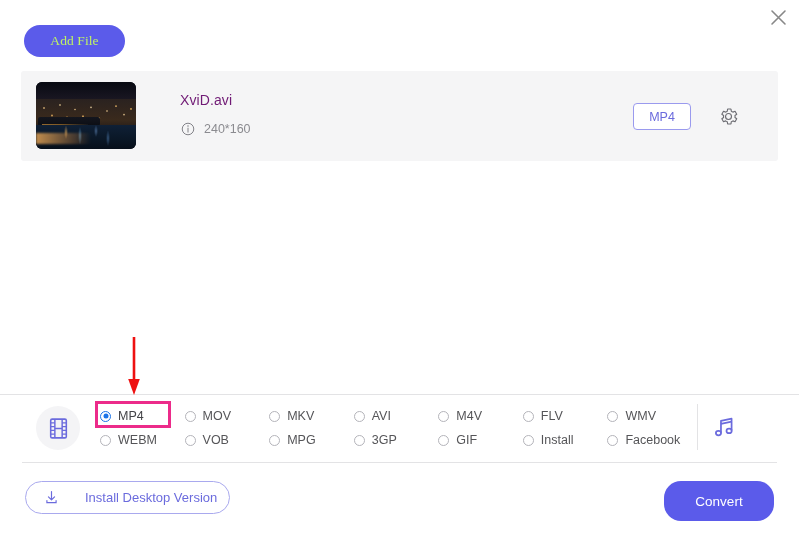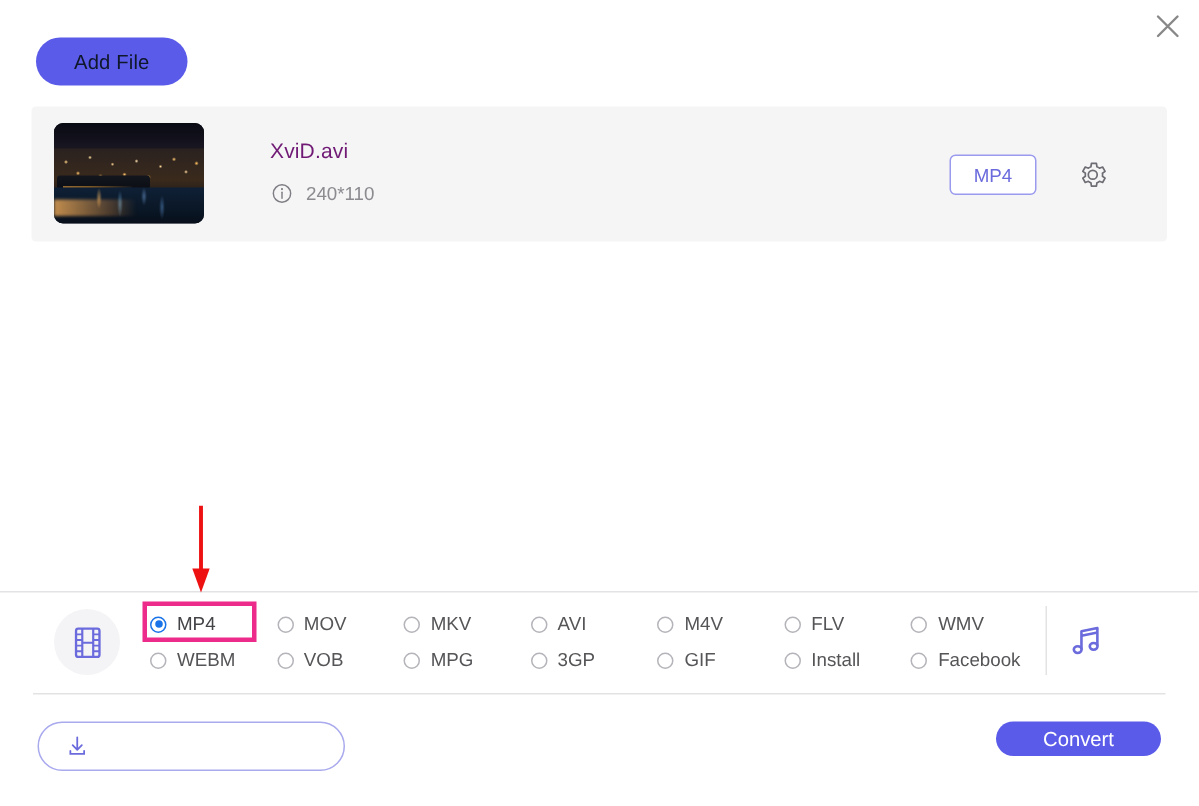--- a/index.html
+++ b/index.html
@@ -33,24 +33,24 @@
   #close-btn svg { display: block; }
 
   
   #add-file-btn {
     position: absolute;
     left: 24px;
     top: 25px;
     width: 101px;
     height: 32px;
     background: #5b5bea;
-    color: #0f172a;
+    color: #bef264;
     border: none;
     border-radius: 16px;
-    font-family: Liberation Sans, sans-serif;
+    font-family: Liberation Serif, serif;
     font-size: 13.5px;
     cursor: pointer;
     letter-spacing: .1px;
   }
 
   
   #file-row {
     position: absolute;
     left: 21px;
     top: 71px;
@@ -268,21 +268,21 @@
     display: flex;
     align-items: center;
     padding-left: 17px;
     gap: 25px;
   }
   #convert-btn {
     position: absolute;
     right: 25px;
     top: 481px;
     width: 110px;
-    height: 23px;
+    height: 40px;
     background: #5b5bea;
     color: #ffffff;
     border: none;
     border-radius: 17px;
     font-family: "Liberation Sans", sans-serif;
     font-size: 13.5px;
     cursor: pointer;
   }
 
   
@@ -327,21 +327,21 @@
   </div>
 
   <div id="file-name">XviD.avi</div>
 
   <div id="file-meta">
     <svg width="14" height="14" viewBox="0 0 16 16">
       <circle cx="8" cy="8" r="6.6" fill="none" stroke="#7e7e84" stroke-width="1.1"></circle>
       <circle cx="8" cy="4.6" r="0.85" fill="#7e7e84"></circle>
       <path d="M8 7 L8 11.6" stroke="#7e7e84" stroke-width="1.1" stroke-linecap="round"></path>
     </svg>
-    <span class="res">240*110</span>
+    <span class="res">240*160</span>
   </div>
 
   <button id="file-format-badge">MP4</button>
 
   <div id="file-settings-btn">
     <svg width="21" height="21" viewBox="0 0 24 24">
       <path d="M12 8.6a3.4 3.4 0 1 0 0 6.8 3.4 3.4 0 0 0 0-6.8z" fill="none" stroke="#6d6d73" stroke-width="1.3"></path>
       <path d="M19.4 13.1a7.6 7.6 0 0 0 0-2.2l2-1.5-1.9-3.3-2.4.9a7.6 7.6 0 0 0-1.9-1.1l-.4-2.5h-3.8l-.4 2.5a7.6 7.6 0 0 0-1.9 1.1l-2.4-.9L4.4 9.4l2 1.5a7.6 7.6 0 0 0 0 2.2l-2 1.5 1.9 3.3 2.4-.9a7.6 7.6 0 0 0 1.9 1.1l.4 2.5h3.8l.4-2.5a7.6 7.6 0 0 0 1.9-1.1l2.4.9 1.9-3.3z" fill="none" stroke="#6d6d73" stroke-width="1.3" stroke-linejoin="round"></path>
     </svg>
   </div>
@@ -429,20 +429,21 @@
     <ellipse cx="6.9" cy="17.6" rx="2.4" ry="2.1" fill="none" stroke="#6b6bdd" stroke-width="1.6"></ellipse>
     <ellipse cx="16.7" cy="15.6" rx="2.4" ry="2.1" fill="none" stroke="#6b6bdd" stroke-width="1.6"></ellipse>
   </svg>
 </div>
 
 <button id="install-btn">
   <svg width="17" height="17" viewBox="0 0 20 20">
     <path d="M10 3 L10 12.4 M6.4 9.2 L10 12.8 L13.6 9.2" fill="none" stroke="#6b6bdd" stroke-width="1.4" stroke-linecap="round" stroke-linejoin="round"></path>
     <path d="M4.6 13.6 L4.6 16 L15.4 16 L15.4 13.6" fill="none" stroke="#6b6bdd" stroke-width="1.4" stroke-linecap="round"></path>
   </svg>
+  <span>Install Desktop Version</span>
 </button>
 
 <button id="convert-btn">Convert</button>
 
 <svg id="annot-arrow" viewBox="0 0 20 60">
   <path d="M10 0 L10 44" stroke="#ee1111" stroke-width="2.6"></path>
   <path d="M10 58 L4.2 42 L15.8 42 Z" fill="#ee1111"></path>
 </svg>
 
 <div id="annot-box"></div>

